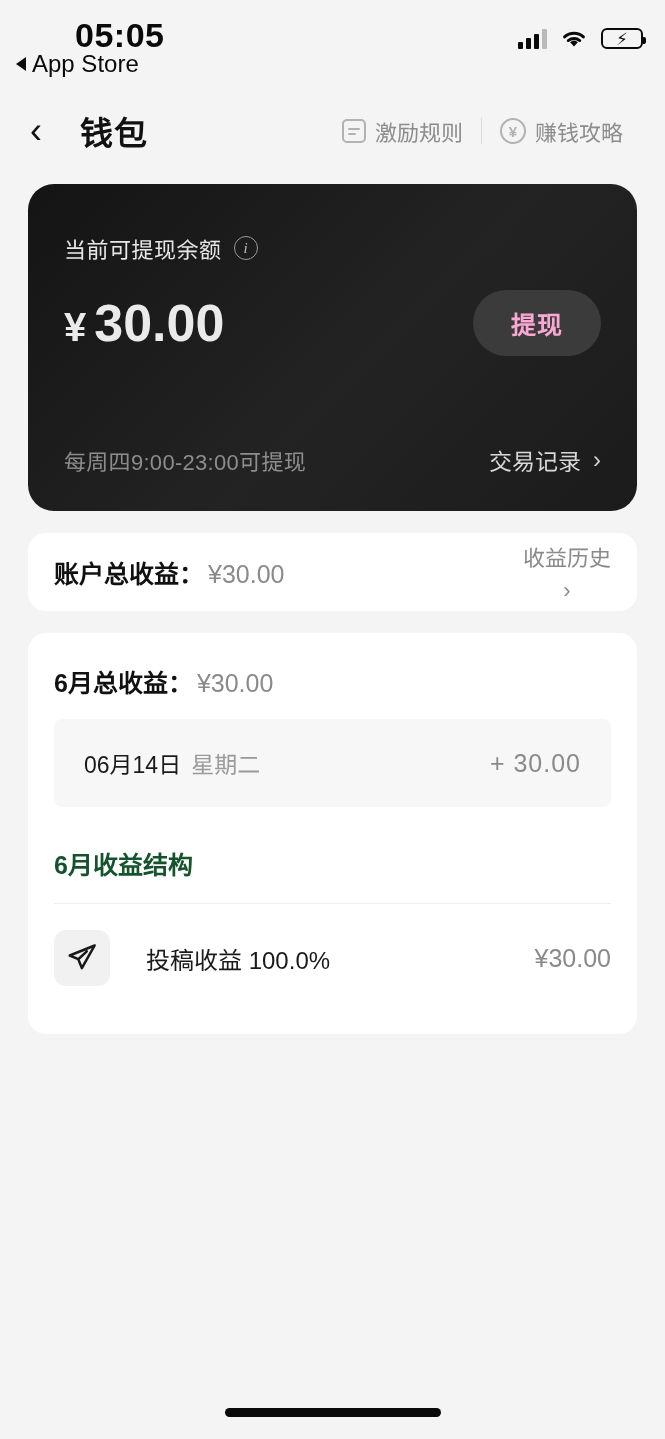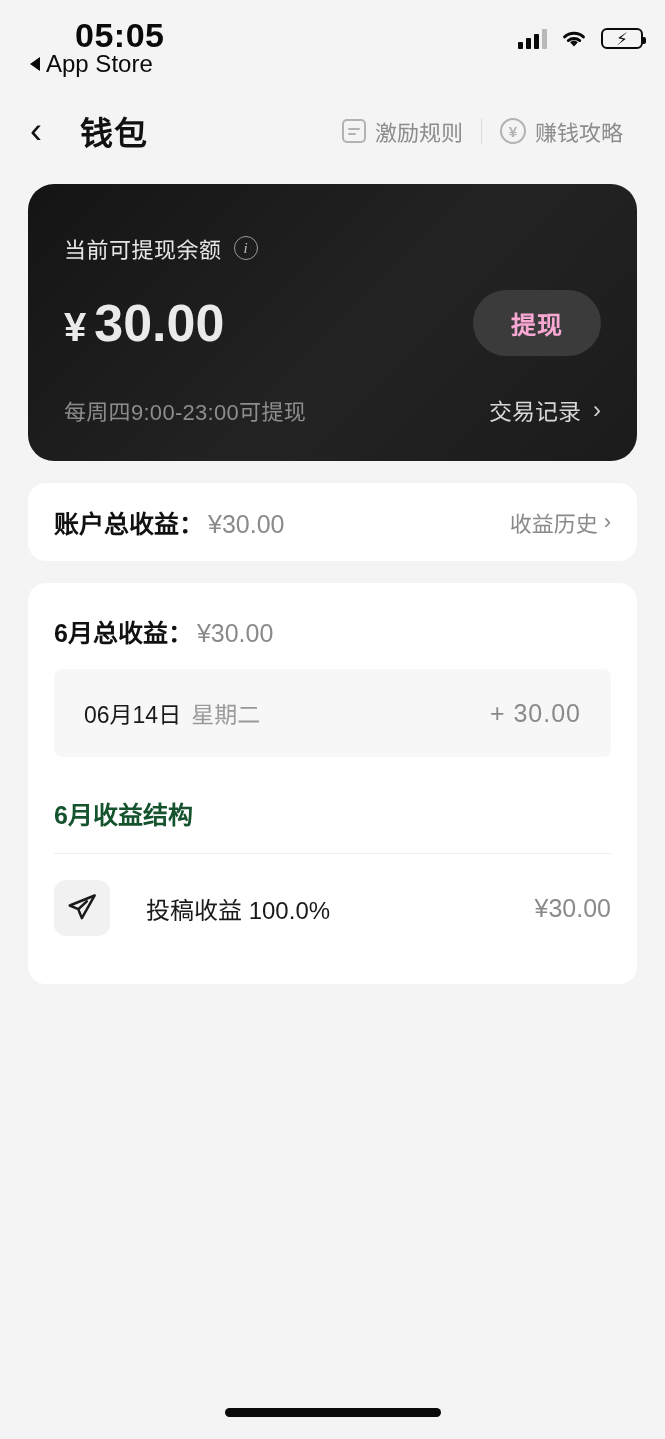--- a/index.html
+++ b/index.html
@@ -12,21 +12,21 @@
   }
   .phone { position:relative; width:665px; height:1439px; background:#f4f4f4; }
 
   
   .statusbar { position:relative; height:92px; }
   .sb-time {
     position:absolute; left:75px; top:16px;
     font-size:34px; font-weight:700; color:#0a0a0a; letter-spacing:0.5px;
   }
   .sb-return {
-    position:absolute; left:30px; top:50px;
+    position:absolute; left:16px; top:50px;
     font-size:24px; font-weight:500; color:#0a0a0a;
     display:flex; align-items:center; gap:6px;
   }
   .sb-return .tri {
     width:0; height:0; border-top:7px solid transparent;
     border-bottom:7px solid transparent; border-right:10px solid #0a0a0a;
     display:inline-block;
   }
   .sb-right {
     position:absolute; right:22px; top:28px;
@@ -79,21 +79,21 @@
   .ico-doc span:nth-child(2){ width:70%; }
   .ico-yen {
     width:26px; height:26px; border:2px solid #b2b2b2; border-radius:50%;
     display:flex; align-items:center; justify-content:center;
     font-size:15px; color:#b2b2b2; font-weight:700; line-height:1;
   }
   .nav-divider { width:1px; height:26px; background:#dcdcdc; }
 
   
   .balance-card {
-    position:relative; margin:14px 28px 0 28px; height:277px;
+    position:relative; margin:14px 28px 0 28px; height:327px;
     background:linear-gradient(135deg,#141414 0%,#232323 55%,#1b1b1b 100%);
     border-radius:26px; padding:48px 36px 34px 36px;
     display:flex; flex-direction:column;
   }
   .bal-label-row { display:flex; align-items:center; gap:12px; }
   .bal-label { font-size:22px; color:#e6e6e6; letter-spacing:0.5px; }
   .ico-info {
     width:24px; height:24px; border:1.6px solid #9a9a9a; border-radius:50%;
     display:flex; align-items:center; justify-content:center;
     font-size:15px; font-style:italic; font-family:"Liberation Serif",serif;
@@ -127,21 +127,21 @@
     background:#ffffff; border-radius:18px; margin:22px 28px 0 28px;
     padding:0 26px;
   }
   .total-row {
     height:78px; display:flex; align-items:center; justify-content:space-between;
   }
   .total-left { display:flex; align-items:baseline; }
   .total-label { font-size:25px; font-weight:700; color:#111; }
   .total-value { font-size:25px; color:#8a8a8a; margin-left:4px; }
   .total-link {
-    font-size:22px; color:#8a8a8a; display:flex; align-items:center; gap:6px; cursor:pointer;
+    font-size:22px; color:#8a8a8a; display:flex; align-items:center; gap:6px; cursor:pointer;flex-direction:column;
   }
 
   .month-card { padding:0 26px 26px 26px; }
   .month-title-row { padding:30px 0 20px 0; display:flex; align-items:baseline; }
   .month-label { font-size:25px; font-weight:700; color:#111; }
   .month-value { font-size:25px; color:#8a8a8a; margin-left:4px; }
 
   .tx-row {
     background:#f7f7f7; border-radius:8px; height:88px;
     display:flex; align-items:center; justify-content:space-between;

